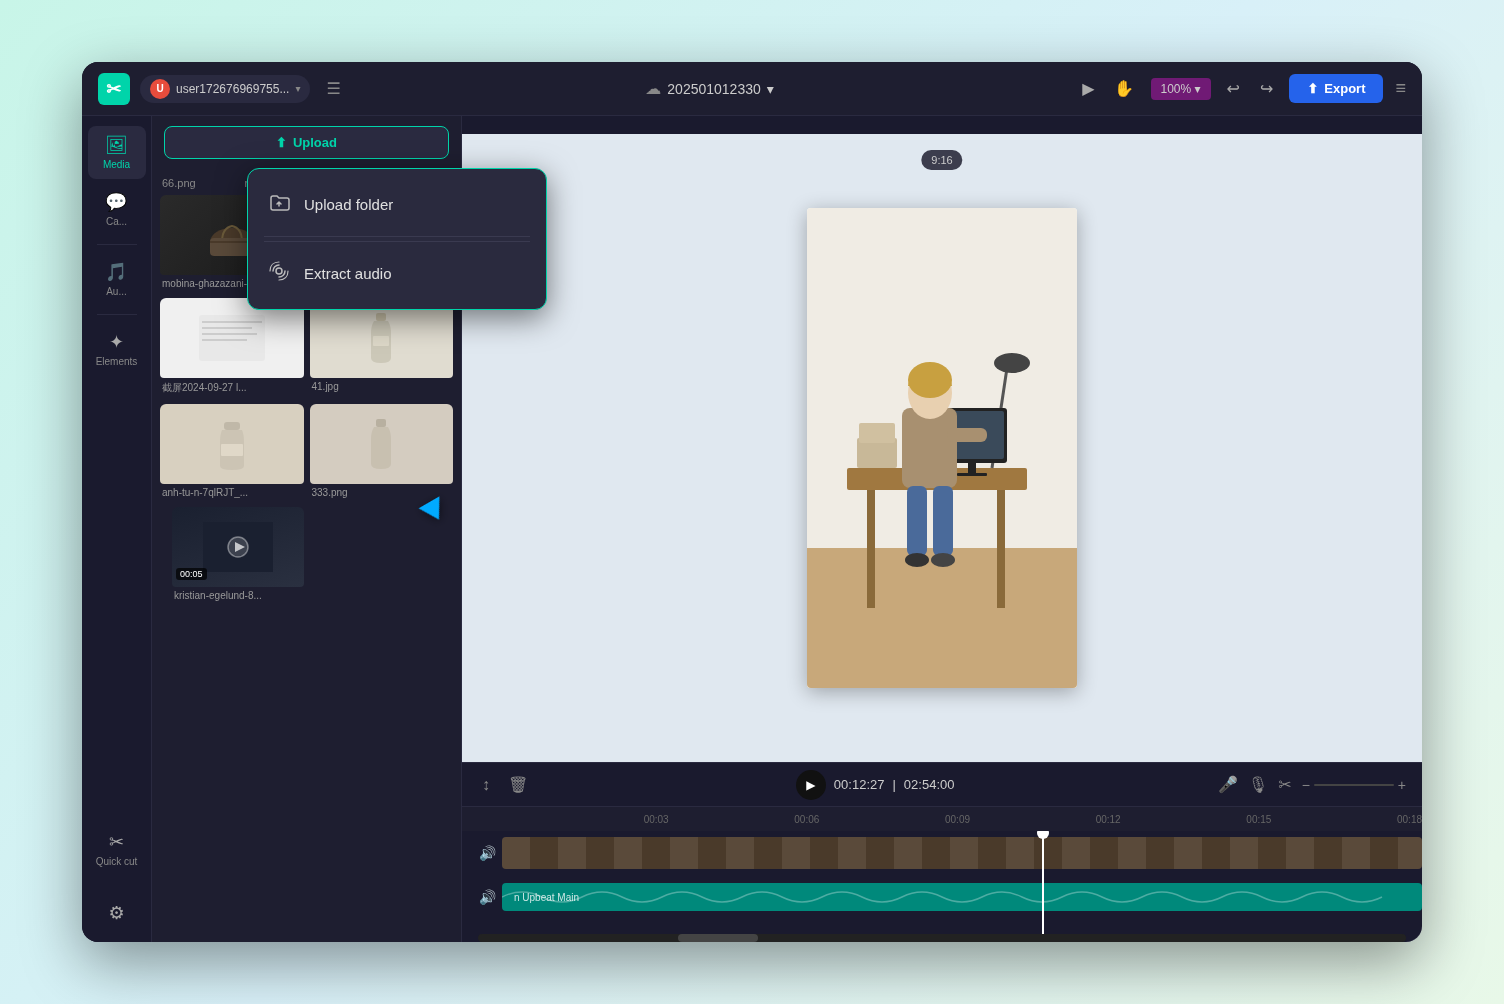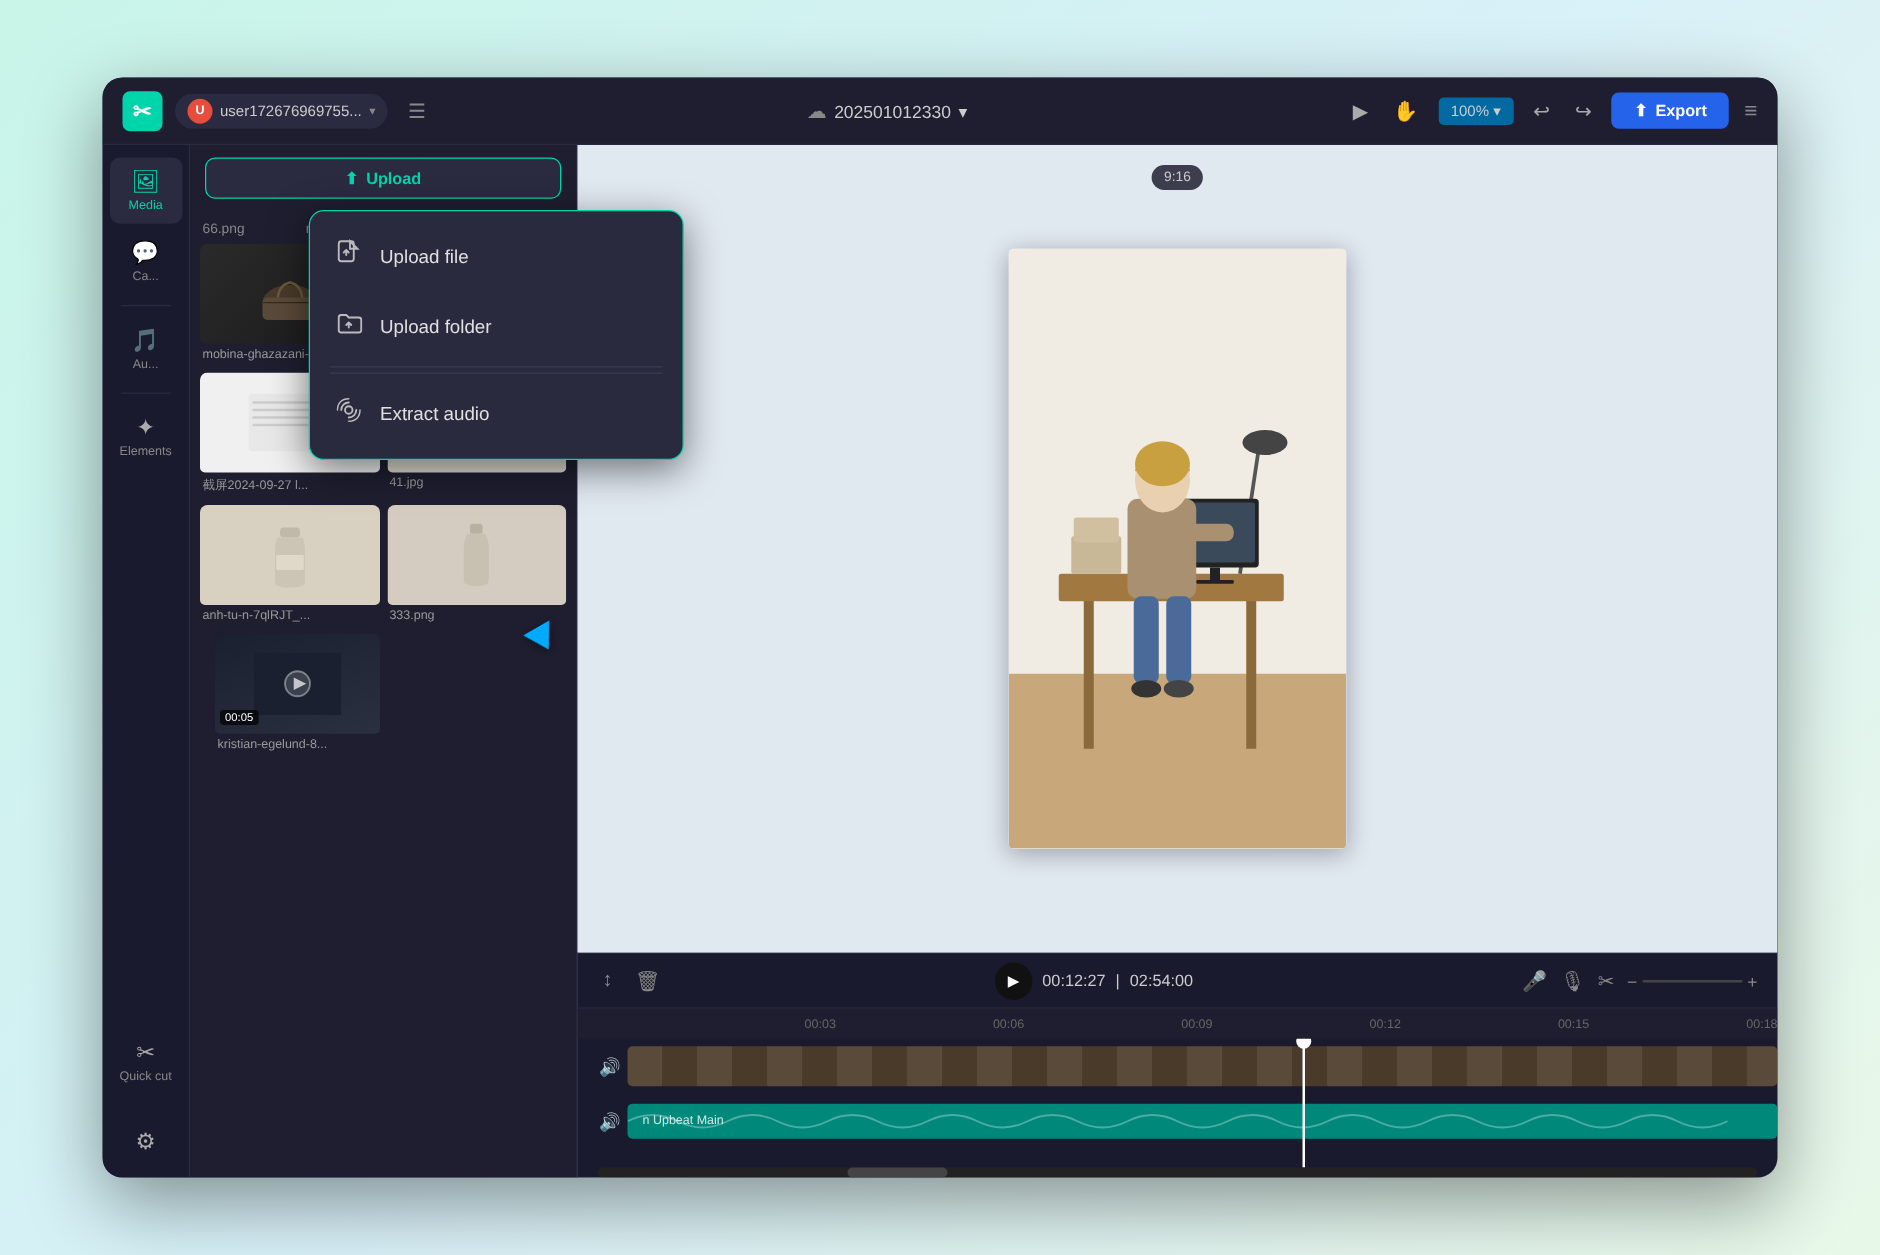--- a/index.html
+++ b/index.html
@@ -100,21 +100,21 @@
       border: none;
       color: #aaa;
       cursor: pointer;
       font-size: 16px;
       padding: 4px;
       display: flex;
       align-items: center;
       gap: 4px;
     }
     .zoom-btn {
-      background: #0369a1;
+      background: #701a75;
       border: none;
       color: #ccc;
       cursor: pointer;
       font-size: 12px;
       padding: 4px 10px;
       border-radius: 4px;
     }
     .export-btn {
       background: #2563eb;
       border: none;
@@ -273,20 +273,21 @@
       font-size: 9px;
       padding: 1px 4px;
       border-radius: 3px;
     }
     
     .canvas-timeline {
       flex: 1;
       display: flex;
       flex-direction: column;
       background: #e8eef4;
+      margin-top: 18px;
     }
     
     .canvas-area {
       flex: 1;
       display: flex;
       align-items: center;
       justify-content: center;
       background: #e0e8f0;
       position: relative;
     }
@@ -556,30 +557,20 @@
 
     <div class="media-panel">
       <div class="media-panel-header">
         <button class="upload-btn">
           <span>⬆</span>
           <span>Upload</span>
         </button>
       </div>
 
       <div class="dropdown-menu">
-        <div class="dropdown-item">
-          <span class="dropdown-item-icon">
-            <svg width="22" height="22" viewBox="0 0 22 22" fill="none" xmlns="http://www.w3.org/2000/svg">
-              <rect x="3" y="2" width="12" height="16" rx="2" stroke="#bbb" stroke-width="1.5" fill="none"></rect>
-              <path d="M12 2 L18 8 L12 8 Z" stroke="#bbb" stroke-width="1.5" fill="none"></path>
-              <path d="M9 13 L9 9 M9 9 L7 11 M9 9 L11 11" stroke="#bbb" stroke-width="1.5" stroke-linecap="round"></path>
-            </svg>
-          </span>
-          <span>Upload file</span>
-        </div>
         <div class="dropdown-item">
           <span class="dropdown-item-icon">
             <svg width="22" height="22" viewBox="0 0 22 22" fill="none">
               <path d="M3 7 C3 5.9 3.9 5 5 5 L9 5 L11 7 L19 7 C20.1 7 21 7.9 21 9 L21 17 C21 18.1 20.1 19 19 19 L5 19 C3.9 19 3 18.1 3 17 Z" stroke="#bbb" stroke-width="1.5" fill="none"></path>
               <path d="M11 11 L11 15 M11 11 L9 13 M11 11 L13 13" stroke="#bbb" stroke-width="1.5" stroke-linecap="round"></path>
             </svg>
           </span>
           <span>Upload folder</span>
         </div>
         <div class="dropdown-divider"></div>

